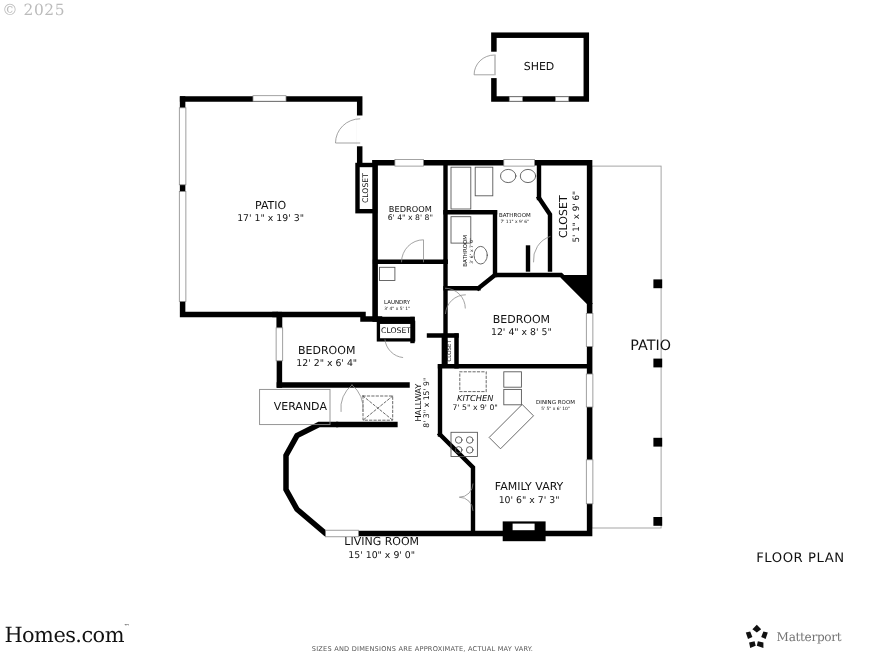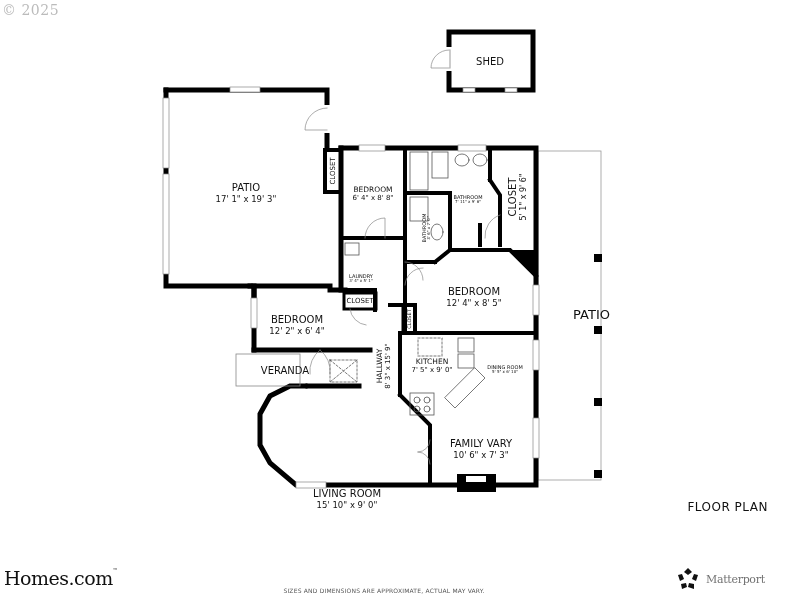--- a/index.html
+++ b/index.html
@@ -182,29 +182,29 @@
   <span class="name" style="font-size:5px;">CLOSET</span>
 </div>
 <div class="lbl" style="left:474px;top:297px;">
   <span class="name">BEDROOM</span>
   <span class="dim">12' 4" x 8' 5"</span>
 </div>
 <div class="lbl" style="left:297px;top:325px;">
   <span class="name">BEDROOM</span>
   <span class="dim">12' 2" x 6' 4"</span>
 </div>
-<div class="lbl" style="left:273px;top:371px;margin-left:12px;">
+<div class="lbl" style="left:273px;top:371px;">
   <span class="name">VERANDA</span>
 </div>
 <div class="lbl rot" style="left:384px;top:366px;">
   <span class="name" style="font-size:7.5px;">HALLWAY</span>
   <span class="dim" style="font-size:7px;">8' 3" x 15' 9"</span>
 </div>
 <div class="lbl" style="left:432px;top:366px;">
-  <span class="name" style="font-size:7.5px;">KITCHEN</span>
+  <span class="name" style="font-size:7.5px;font-style:italic;">KITCHEN</span>
   <span class="dim" style="font-size:7px;">7' 5" x 9' 0"</span>
 </div>
 <div class="lbl small" style="left:505px;top:369px;">
   <span class="name">DINING ROOM</span>
   <span class="dim">5' 5" x 6' 10"</span>
 </div>
 <div class="lbl" style="left:347px;top:461px;margin-top:38px;">
   <span class="name">LIVING ROOM</span>
   <span class="dim">15' 10" x 9' 0"</span>
 </div>

